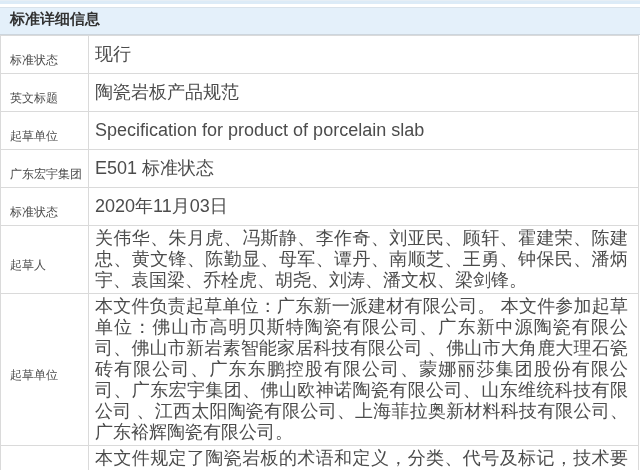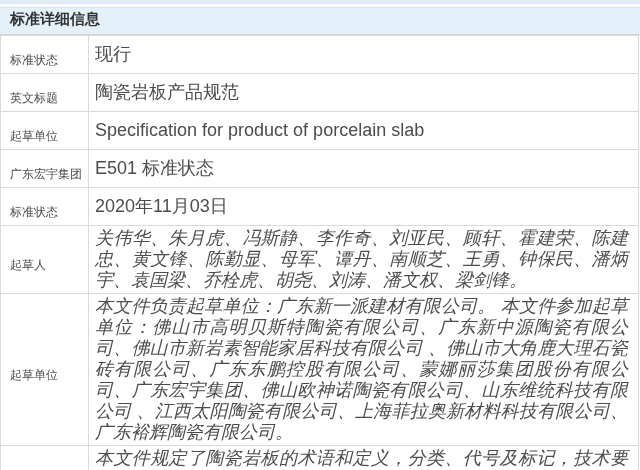--- a/index.html
+++ b/index.html
@@ -46,21 +46,21 @@
     font-size: 12px;
     white-space: nowrap;
   }
   table.detail td.value {
     padding: 2px 10px 2px 6px;
   }
   tr.single td { height: 28px; }
   tr.r-people td { height: 49px; }
   tr.r-org td { height: 86px; }
   tr.r-scope td { height: 45px; }
-  td.value.multi { text-align: justify; font-style: italic; }
+  td.value.multi { text-align: justify; }
 </style>
 </head>
 <body>
 
 <div class="top-strip"></div>
 
 <div class="section-header">
   <span>标准详细信息</span>
 </div>
 

